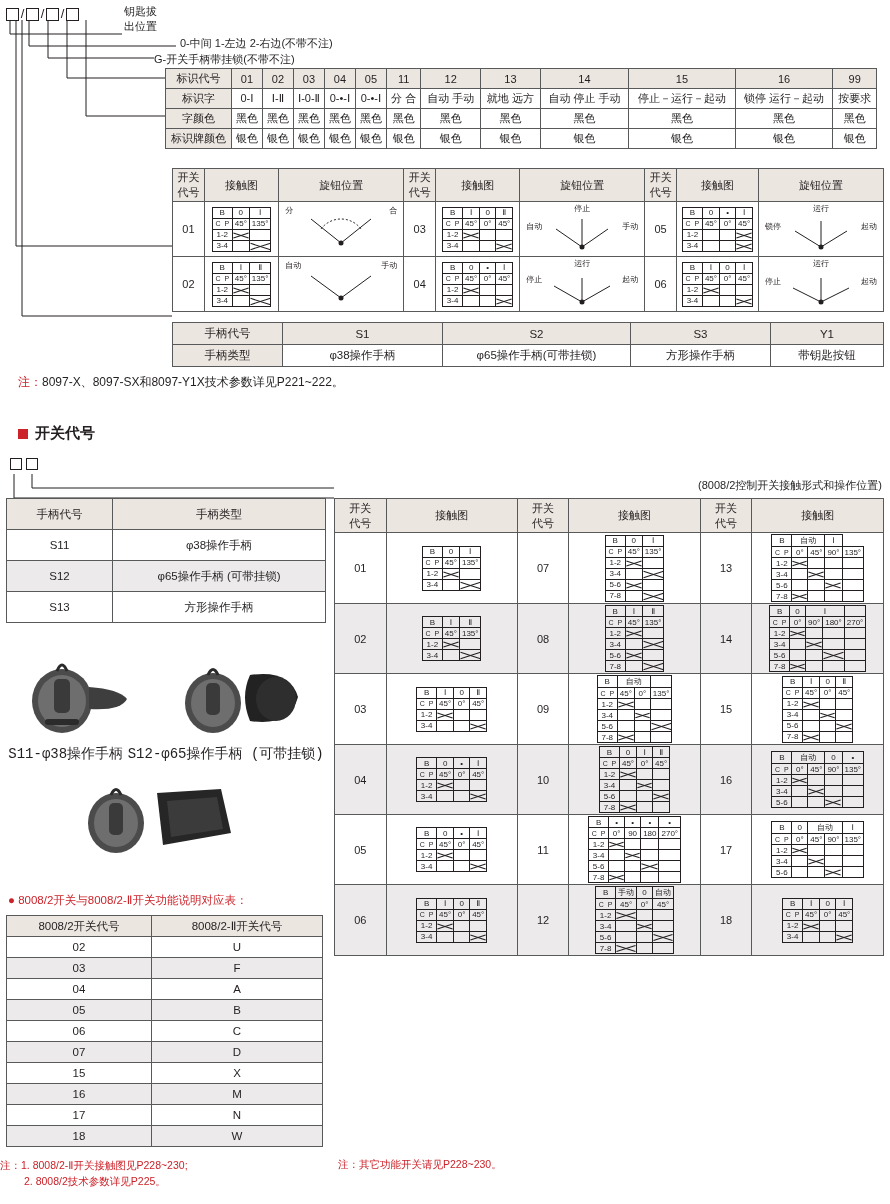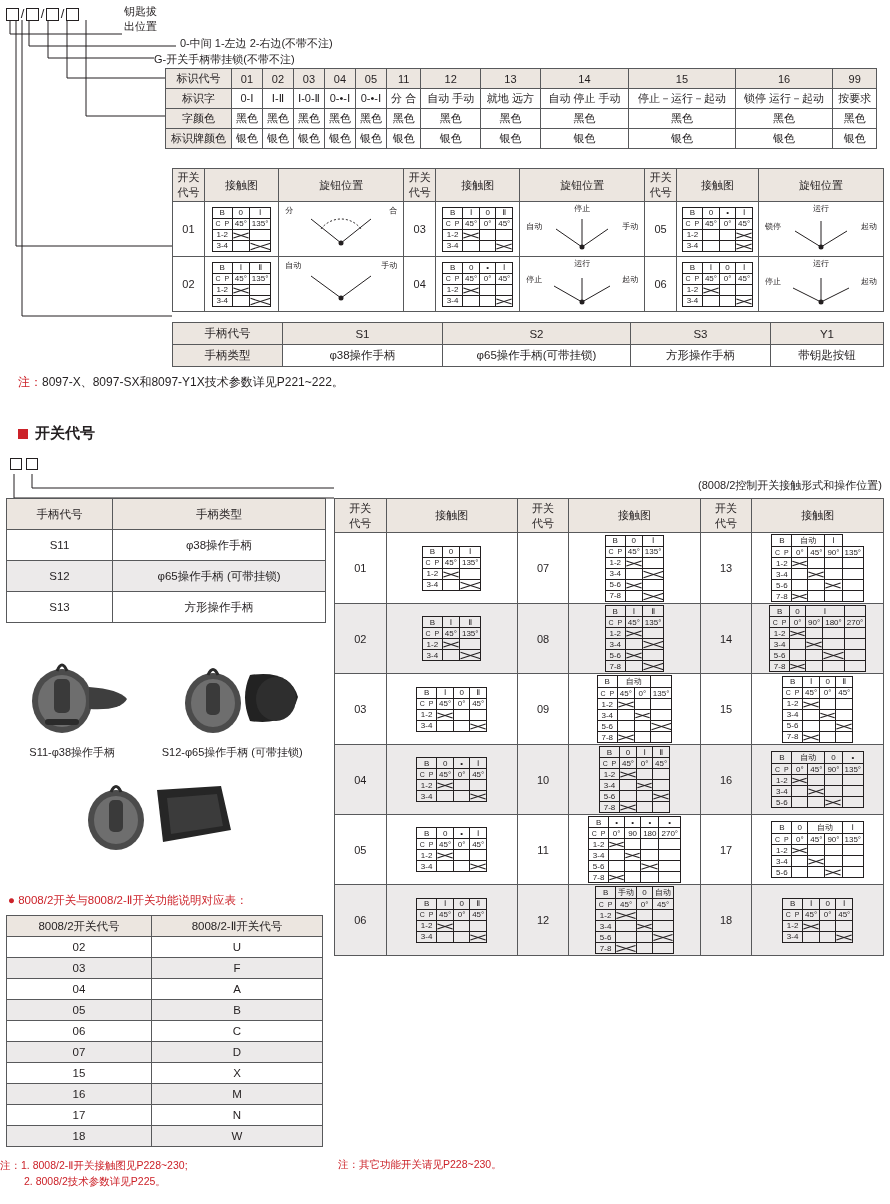--- a/index.html
+++ b/index.html
@@ -69,21 +69,21 @@
   .codebox2 .slot { display:inline-block; width:12px; height:12px; border:1px solid #231f20; }
 
   .rightnote { position:absolute; right:8px; top:478px; font-size:11px; }
 
   
   .handtbl { position:absolute; left:6px; top:498px; width:320px; }
   .handtbl td { height:31px; font-size:11.5px; }
 
   
   .photos { position:absolute; left:6px; top:645px; width:320px; }
-  .cap { text-align:left; font-size:11px; }
+  .cap { text-align:left; font-size:14px;font-family:Liberation Mono, monospace; }
 
   
   .maptitle { position:absolute; left:8px; top:893px; font-size:11.5px; color:#cc2229; }
   .maptbl { position:absolute; left:6px; top:915px; width:317px; }
   .maptbl td { height:21px; font-size:11.5px; }
   .botnote { position:absolute; left:0; top:1158px; font-size:10.5px; line-height:1.5; color:#cc2229; }
 
   
   .bigtbl { position:absolute; left:334px; top:498px; width:550px; }
   .bigtbl > tbody > tr > td { font-size:11px; }

